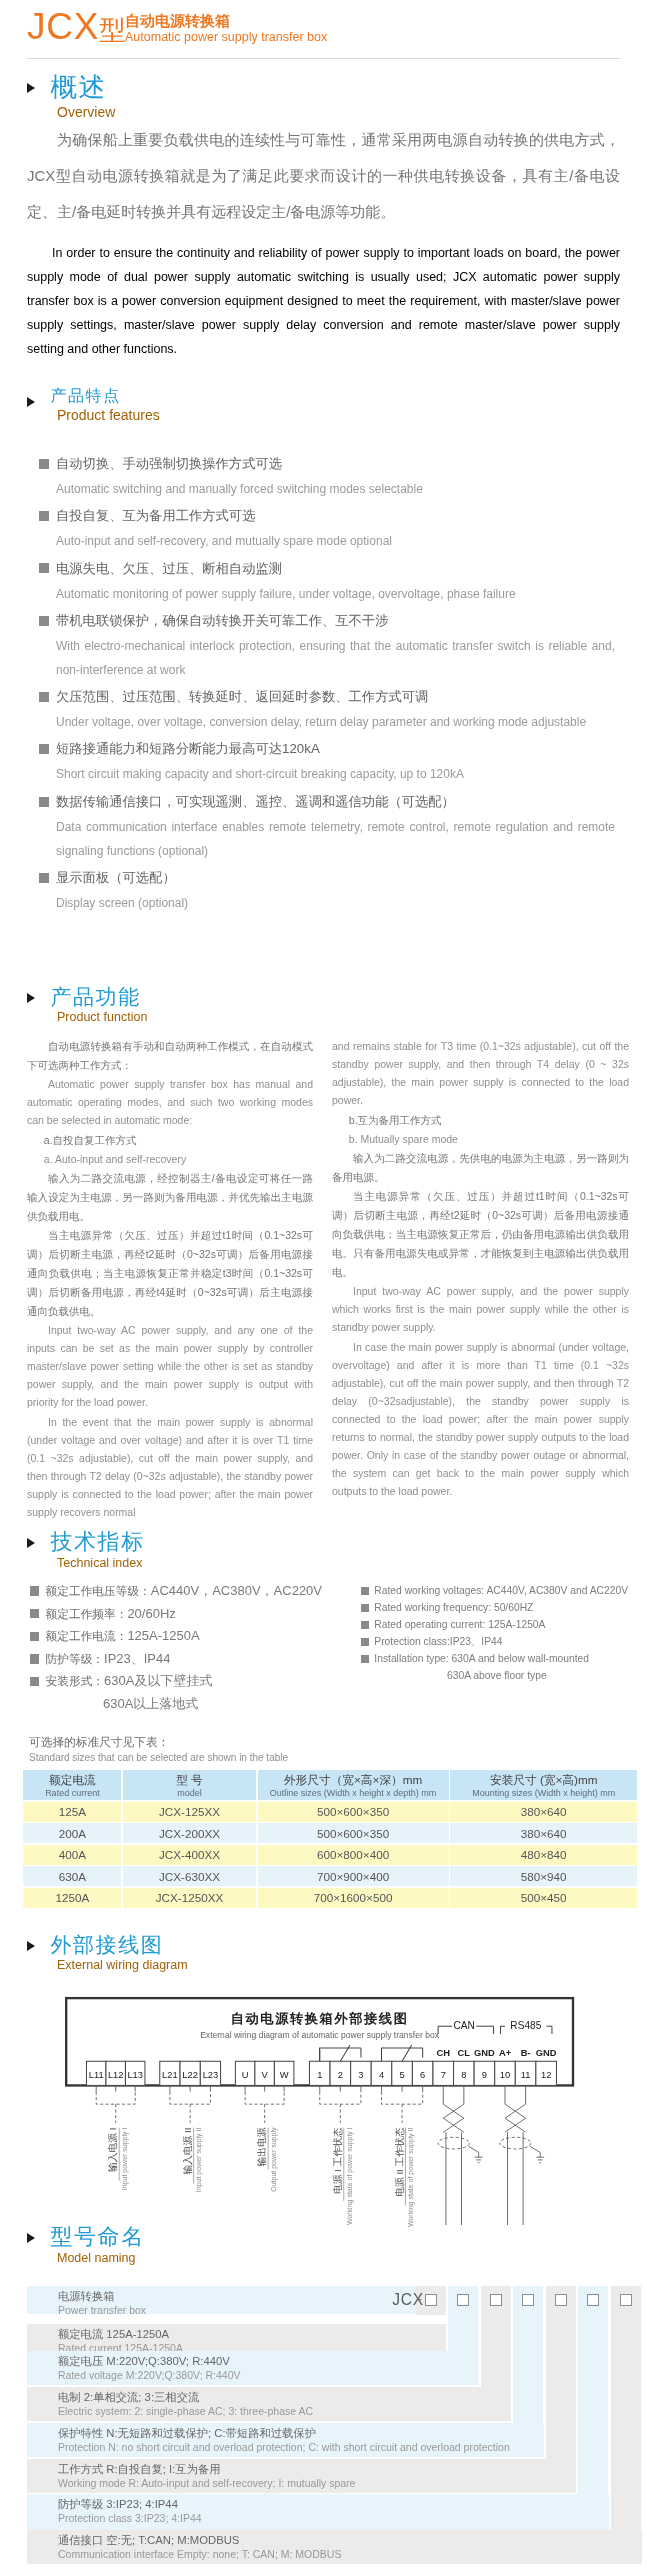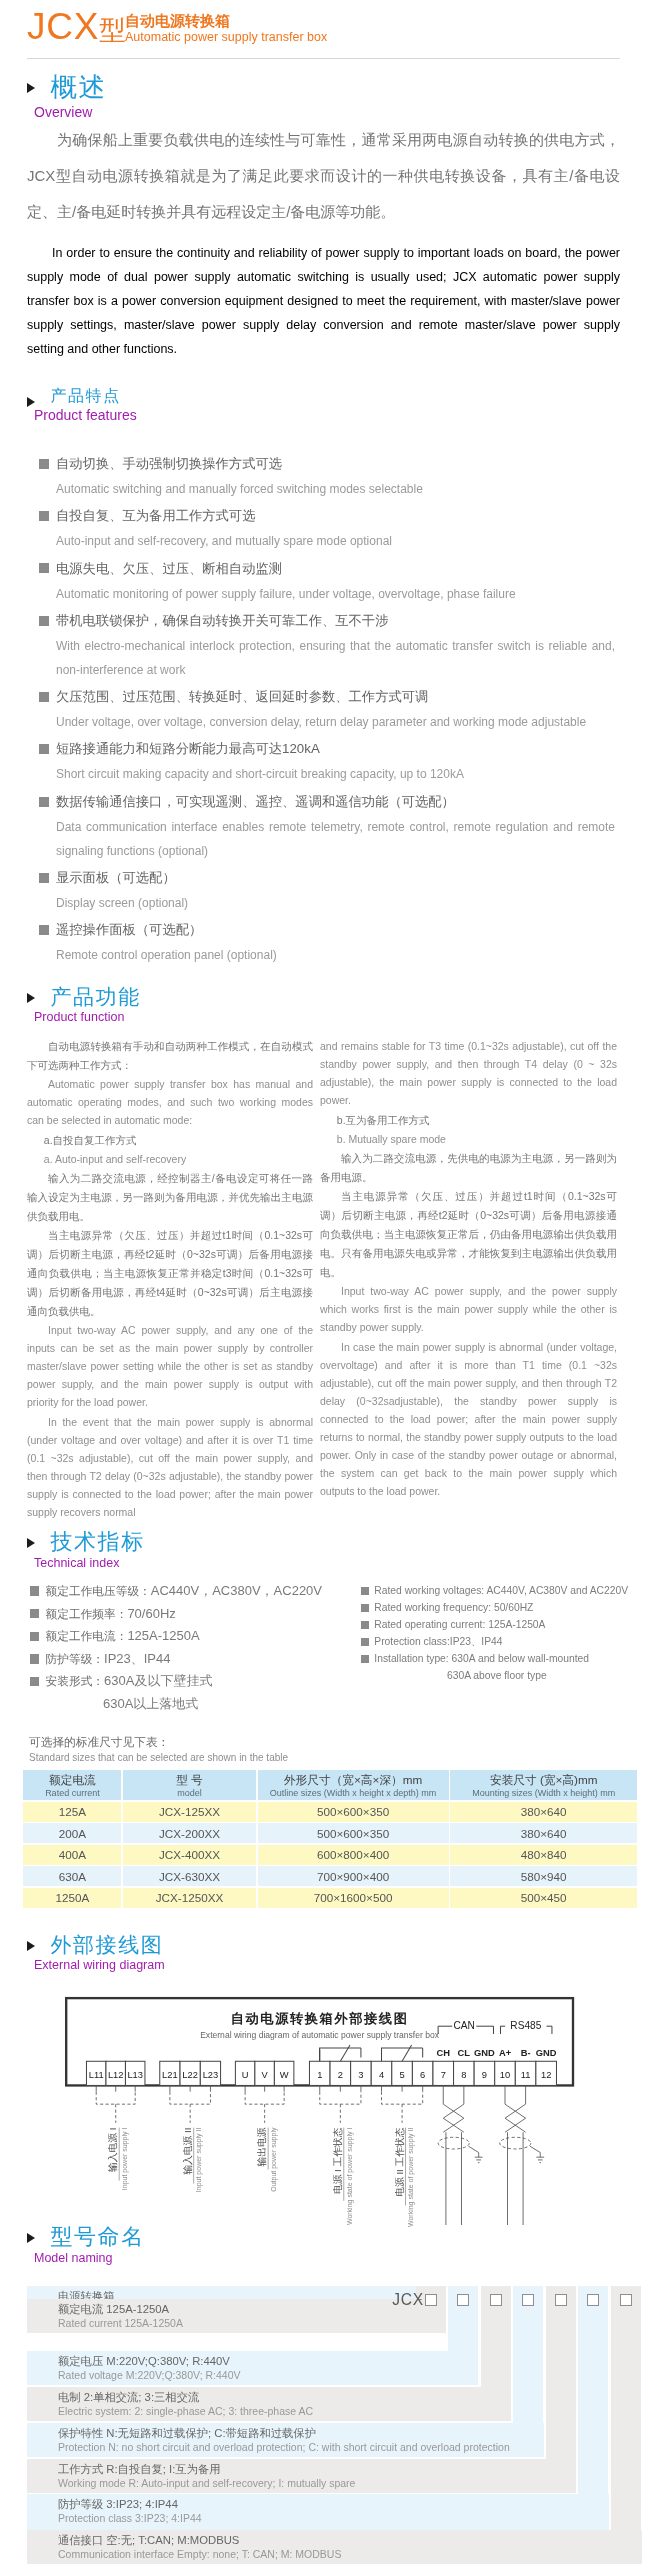--- a/index.html
+++ b/index.html
@@ -16,21 +16,21 @@
   .brand-cn{font-size:15px;font-weight:700;line-height:19px;}
   .brand-en{font-size:12.5px;line-height:15.6px;}
   .divider{height:0.8px;background:#d8d8d8;}
   
   .heading{position:absolute;}
   .heading .arrow{
     position:absolute;left:0;width:0;height:0;
     border-left:8.6px solid #1b1b1b;border-top:5.5px solid transparent;border-bottom:5.5px solid transparent;
   }
   .h-cn{margin-left:23.4px;color:#1e9ad6;letter-spacing:1.6px;line-height:1.1;}
-  .h-en{margin-left:7px;color:#a21caf;margin-top:2.3px;}
+  .h-en{margin-left:30px;color:#a16207;margin-top:2.3px;}
   .big .h-cn{font-size:26.5px;} .big .h-en{font-size:14px;} .big .arrow{top:10px;}
   .mid .h-cn{font-size:21px;} .mid .h-en{font-size:12.5px;} .mid .arrow{top:7.8px;}
   
   .p-cn{font-size:15px;line-height:36px;color:#757575;text-align:justify;text-indent:2em;margin:0;}
   .p-en{font-size:12.5px;line-height:24px;color:#000000;text-align:justify;text-indent:2em;margin:11px 0 0 0;}
   
   .feat-cn{font-size:13.3px;line-height:26px;color:#636363;margin:0;}
   .feat-en{font-size:12px;line-height:24px;color:#9b9b9b;margin:0 0 2.3px 17px;text-align:justify;}
   .sq{display:inline-block;width:10px;height:10px;background:#8a8a8a;margin-right:7px;vertical-align:-0.8px;}
   
@@ -123,59 +123,55 @@
     <p class="feat-en">Short circuit making capacity and short-circuit breaking capacity, up to 120kA</p>
   </div>
   <div>
     <p class="feat-cn"><span class="sq"></span><span>数据传输通信接口，可实现遥测、遥控、遥调和遥信功能（可选配）</span></p>
     <p class="feat-en">Data communication interface enables remote telemetry, remote control, remote regulation and remote signaling functions (optional)</p>
   </div>
   <div>
     <p class="feat-cn"><span class="sq"></span><span>显示面板（可选配）</span></p>
     <p class="feat-en">Display screen (optional)</p>
   </div>
-  <div>
-    <p class="feat-cn"><span class="sq"></span><span>遥控操作面板（可选配）</span></p>
-    <p class="feat-en">Remote control operation panel (optional)</p>
-  </div>
 </div>
 
 <div class="heading mid" style="left:27px;top:985px;">
   <span class="arrow"></span>
   <div class="h-cn">产品功能</div>
   <div class="h-en">Product function</div>
 </div>
 <div class="abs fn" style="left:27px;top:1037px;width:286px;">
   <p class="cn">自动电源转换箱有手动和自动两种工作模式，在自动模式下可选两种工作方式：</p>
   <p class="en">Automatic power supply transfer box has manual and automatic operating modes, and such two working modes can be selected in automatic mode:</p>
   <p class="cn ab">a.自投自复工作方式</p>
   <p class="en ab">a. Auto-input and self-recovery</p>
   <p class="cn">输入为二路交流电源，经控制器主/备电设定可将任一路输入设定为主电源，另一路则为备用电源，并优先输出主电源供负载用电。</p>
   <p class="cn">当主电源异常（欠压、过压）并超过t1时间（0.1~32s可调）后切断主电源，再经t2延时（0~32s可调）后备用电源接通向负载供电；当主电源恢复正常并稳定t3时间（0.1~32s可调）后切断备用电源，再经t4延时（0~32s可调）后主电源接通向负载供电。</p>
   <p class="en">Input two-way AC power supply, and any one of the inputs can be set as the main power supply by controller master/slave power setting while the other is set as standby power supply, and the main power supply is output with priority for the load power.</p>
   <p class="en">In the event that the main power supply is abnormal (under voltage and over voltage) and after it is over T1 time (0.1 ~32s adjustable), cut off the main power supply, and then through T2 delay (0~32s adjustable), the standby power supply is connected to the load power; after the main power supply recovers normal</p>
 </div>
-<div class="abs fn" style="left:320px;top:1037px;width:297px;">
+<div class="abs fn" style="left:332px;top:1037px;width:297px;">
   <p class="en cont">and remains stable for T3 time (0.1~32s adjustable), cut off the standby power supply, and then through T4 delay (0 ~ 32s adjustable), the main power supply is connected to the load power.</p>
   <p class="cn ab">b.互为备用工作方式</p>
   <p class="en ab">b. Mutually spare mode</p>
   <p class="cn">输入为二路交流电源，先供电的电源为主电源，另一路则为备用电源。</p>
   <p class="cn">当主电源异常（欠压、过压）并超过t1时间（0.1~32s可调）后切断主电源，再经t2延时（0~32s可调）后备用电源接通向负载供电；当主电源恢复正常后，仍由备用电源输出供负载用电。只有备用电源失电或异常，才能恢复到主电源输出供负载用电。</p>
   <p class="en">Input two-way AC power supply, and the power supply which works first is the main power supply while the other is standby power supply.</p>
   <p class="en">In case the main power supply is abnormal (under voltage, overvoltage) and after it is more than T1 time (0.1 ~32s adjustable), cut off the main power supply, and then through T2 delay (0~32sadjustable), the standby power supply is connected to the load power; after the main power supply returns to normal, the standby power supply outputs to the load power. Only in case of the standby power outage or abnormal, the system can get back to the main power supply which outputs to the load power.</p>
 </div>
 
 <div class="heading mid" style="left:27px;top:1530px;">
   <span class="arrow"></span>
   <div class="h-cn" style="font-size:22px;">技术指标</div>
   <div class="h-en">Technical index</div>
 </div>
 <div class="abs ti-l" style="left:30px;top:1580px;width:320px;">
   <div><span class="sq"></span><span>额定工作电压等级：</span><span class="val">AC440V，AC380V，AC220V</span></div>
-  <div><span class="sq"></span><span>额定工作频率：</span><span class="val">70/60Hz</span></div>
+  <div><span class="sq"></span><span>额定工作频率：</span><span class="val">20/60Hz</span></div>
   <div><span class="sq"></span><span>额定工作电流：</span><span class="val">125A-1250A</span></div>
   <div><span class="sq"></span><span>防护等级：</span><span class="val">IP23、IP44</span></div>
   <div><span class="sq"></span><span>安装形式：</span><span class="val">630A及以下壁挂式</span></div>
   <div class="ti-extra val">630A以上落地式</div>
 </div>
 <div class="abs ti-r" style="left:361px;top:1582px;width:269px;">
   <div><span class="sq"></span><span>Rated working voltages: AC440V, AC380V and AC220V</span></div>
   <div><span class="sq"></span><span>Rated working frequency: 50/60HZ</span></div>
   <div><span class="sq"></span><span>Rated operating current: 125A-1250A</span></div>
   <div><span class="sq"></span><span>Protection class:IP23、IP44</span></div>
@@ -386,21 +382,21 @@
   <div class="strip c-gray" style="left:454px;height:101px;"></div>
   <div class="strip c-blue" style="left:486px;height:137px;"></div>
   <div class="strip c-gray" style="left:519px;height:173px;"></div>
   <div class="strip c-blue" style="left:551px;height:208px;"></div>
   <div class="strip c-gray" style="left:584px;height:244px;"></div>
 
   <div class="row c-blue" style="top:0;width:389px;height:28px;">
     <p class="cn">电源转换箱</p>
     <p class="en">Power transfer box</p>
   </div>
-  <div class="row c-gray" style="top:13px;width:419px;height:34px;">
+  <div class="row c-gray" style="top:38px;width:419px;height:34px;">
     <p class="cn">额定电流  125A-1250A</p>
     <p class="en">Rated current  125A-1250A</p>
   </div>
   <div class="row c-blue" style="top:65px;width:451px;height:34px;">
     <p class="cn">额定电压  M:220V;Q:380V; R:440V</p>
     <p class="en">Rated voltage  M:220V;Q:380V; R:440V</p>
   </div>
   <div class="row c-gray" style="top:101px;width:484px;height:34px;">
     <p class="cn">电制  2:单相交流; 3:三相交流</p>
     <p class="en">Electric system:  2: single-phase AC; 3: three-phase AC</p>

